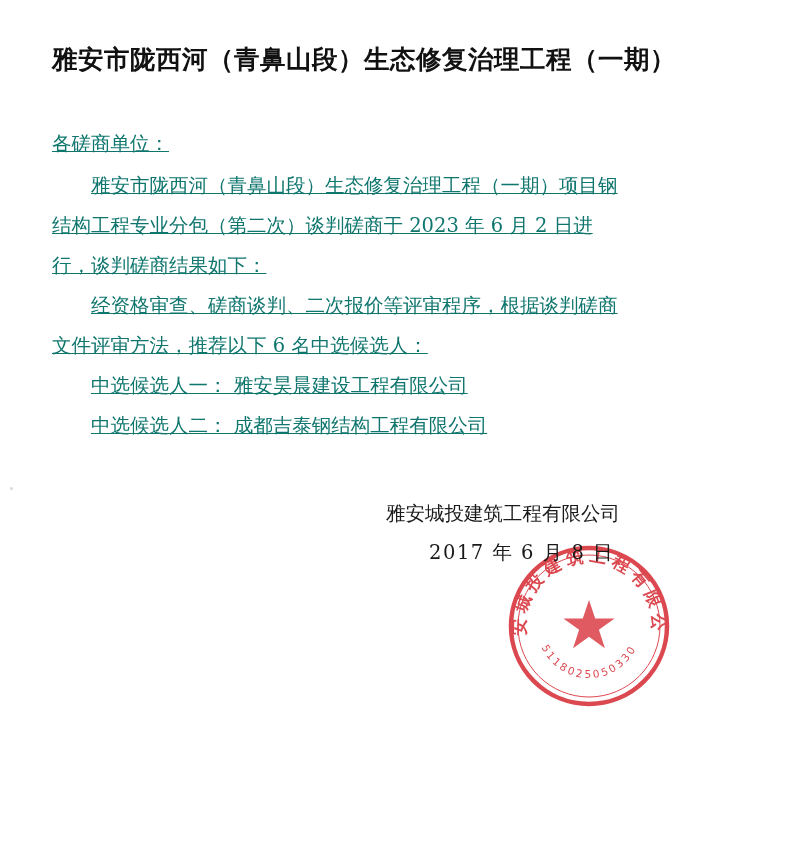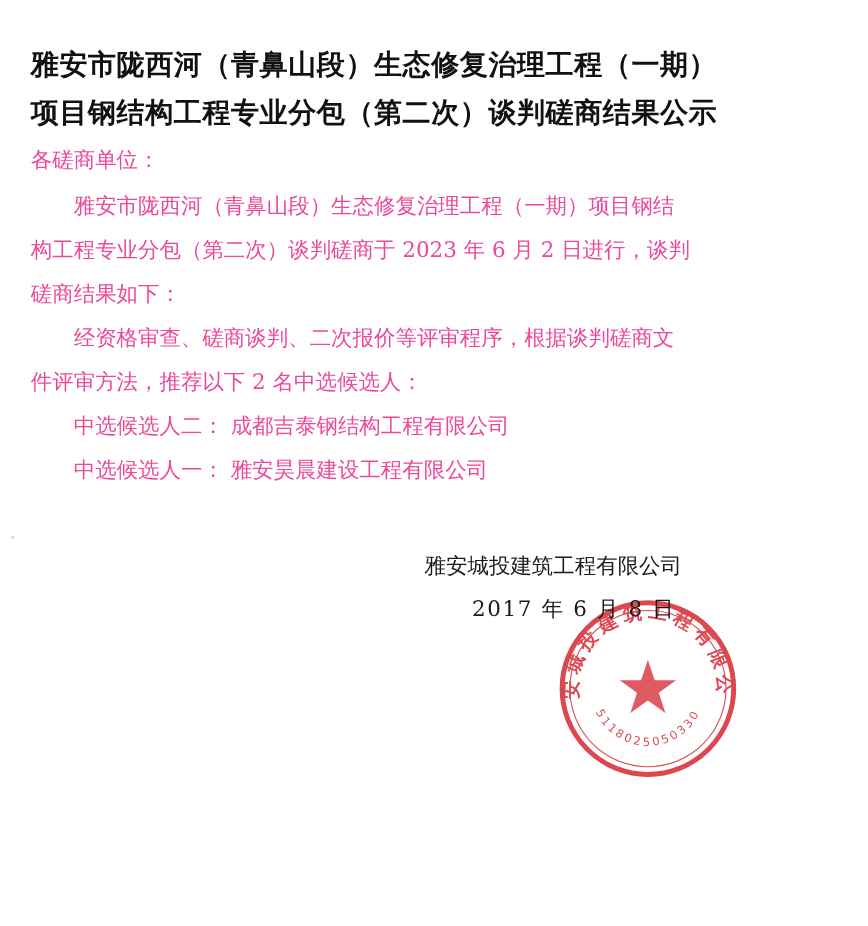--- a/index.html
+++ b/index.html
@@ -14,40 +14,42 @@
     font-family: "DejaVu Serif", "Liberation Serif", serif;
     color: #1a1a1a;
     overflow: hidden;
   }
   .page {
     position: absolute;
     top: 0; left: 0;
     width: 678px;
     height: 842px;
     box-sizing: border-box;
-    padding: 30px 48px 0 28px;
+    padding: 30px 48px 0 52px;
   }
   .doc-title {
     text-align: center;
     font-size: 25.5px;
     font-weight: bold;
     line-height: 1.72;
     letter-spacing: 0.5px;
     margin: 8px 0 0 0;
     color: #111;
     font-family: "DejaVu Serif", "Liberation Serif", serif;
   }
   .title-line {
     display: block;
     white-space: nowrap;
   }
   .body-block {
+    margin-top: 42px;
     font-size: 19.5px;
     line-height: 2.05;
-    color: #ec4899;
+    color: #0f766e;
+    text-decoration: underline;
   }
   .para {
     margin: 0;
     text-indent: 0;
     white-space: normal;
   }
   .para.indent {
     text-indent: 2em;
   }
   .para.salutation {
@@ -92,29 +94,28 @@
     border-radius: 50%;
   }
 </style>
 </head>
 <body>
 
 <div class="page">
 
   <div class="doc-title">
     <span class="title-line">雅安市陇西河（青鼻山段）生态修复治理工程（一期）</span>
-    <span class="title-line">项目钢结构工程专业分包（第二次）谈判磋商结果公示</span>
   </div>
 
   <div class="body-block">
     <p class="para salutation">各磋商单位：</p>
     <p class="para indent">雅安市陇西河（青鼻山段）生态修复治理工程（一期）项目钢结构工程专业分包（第二次）谈判磋商于 2023 年 6 月 2 日进行，谈判磋商结果如下：</p>
-    <p class="para indent">经资格审查、磋商谈判、二次报价等评审程序，根据谈判磋商文件评审方法，推荐以下 2 名中选候选人：</p>
+    <p class="para indent">经资格审查、磋商谈判、二次报价等评审程序，根据谈判磋商文件评审方法，推荐以下 6 名中选候选人：</p>
+    <p class="para indent">中选候选人一： 雅安昊晨建设工程有限公司</p>
     <p class="para indent">中选候选人二： 成都吉泰钢结构工程有限公司</p>
-    <p class="para indent">中选候选人一： 雅安昊晨建设工程有限公司</p>
   </div>
 
   <div class="sign-block">
     <span class="sign-line">雅安城投建筑工程有限公司</span>
     <span class="sign-line date">2017 年 6 月 8 日</span>
   </div>
 
   <div class="seal">
     <svg width="168" height="168" viewBox="0 0 168 168" xmlns="http://www.w3.org/2000/svg">
       <defs>

